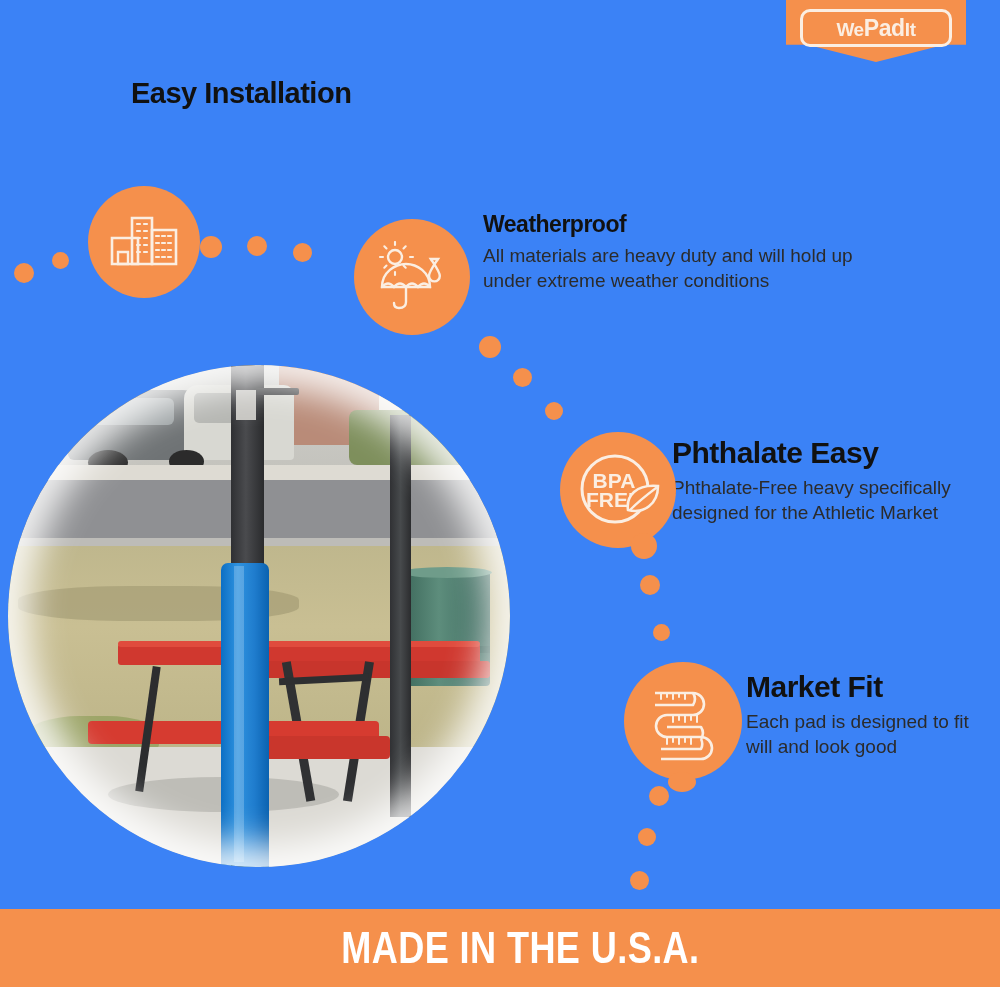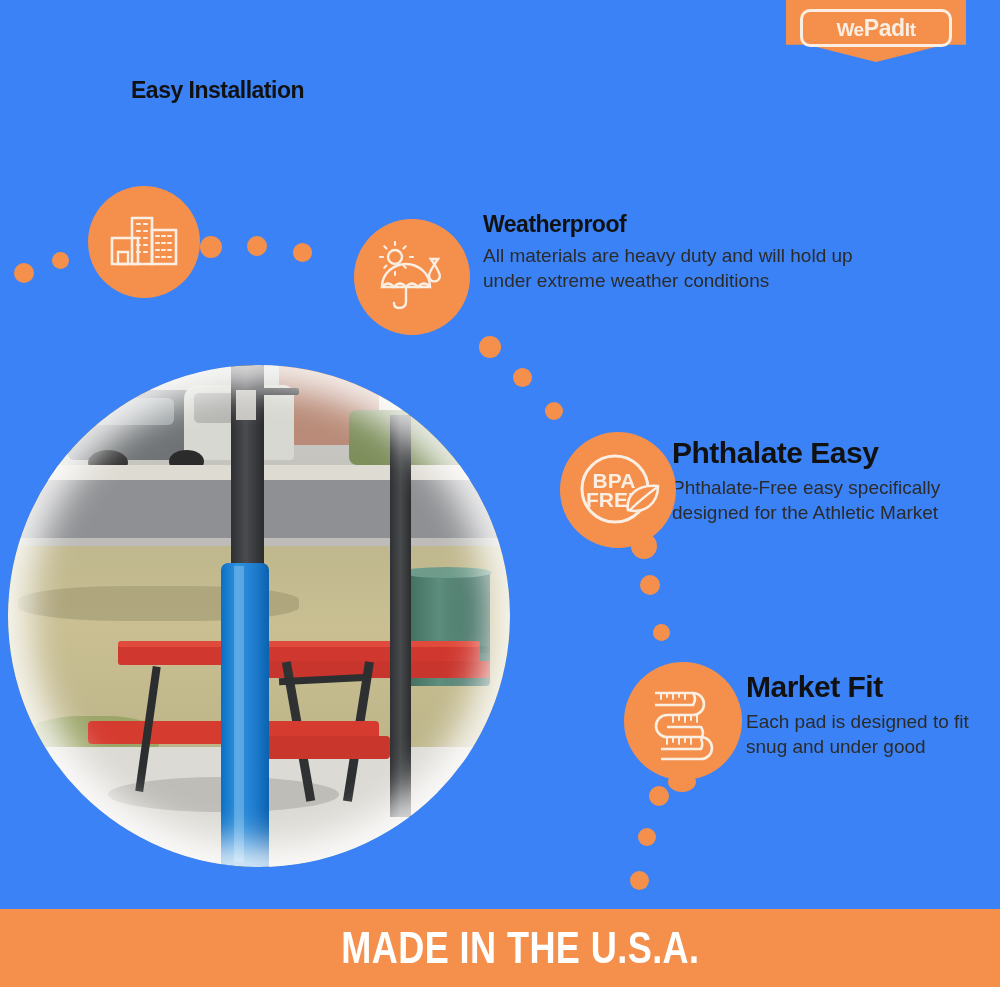--- a/index.html
+++ b/index.html
@@ -38,21 +38,21 @@
   .feature{position:absolute;}
   .f-title{
     font-weight:700;color:#111111;letter-spacing:-0.5px;
     line-height:1.08;margin:0 0 6px 0;
   }
   .f-desc{
     color:#2b2b2b;line-height:1.32;margin:0;font-weight:400;
   }
 
   #feat-install{left:131px;top:78px;width:430px;}
-  #feat-install .f-title{font-size:23px;}
+  #feat-install .f-title{font-size:29px;}
   #feat-install .f-desc{font-size:20px;}
 
   #feat-weather{left:483px;top:212px;width:420px;}
   #feat-weather .f-title{font-size:23px;}
   #feat-weather .f-desc{font-size:19px;}
 
   #feat-phth{left:672px;top:437px;width:300px;}
   #feat-phth .f-title{font-size:30px;}
   #feat-phth .f-desc{font-size:19px;}
 
@@ -238,37 +238,37 @@
       </g>
       <path d="M9 46 C9 31 22 23 33 23 C44 23 57 31 57 46 Z"></path>
       <path d="M9 46 q6 -7 12 0 q6 -7 12 0 q6 -7 12 0 q6 -7 12 0"></path>
       <path d="M33 46 v15 q0 6 -7 6 q-5 0 -5 -5"></path>
       <path d="M66 18 C60 27 57 31 57 35 a5.4 5.4 0 0 0 10.8 0 c0 -4 -3 -8 -9 -17 Z" transform="translate(-1,0)"></path>
     </svg>
   </div>
 
   <div class="feature" id="feat-phth">
     <h2 class="f-title">Phthalate Easy</h2>
-    <p class="f-desc">Phthalate-Free easy specifically designed for the Athletic Market</p>
+    <p class="f-desc">Phthalate-Free heavy specifically designed for the Athletic Market</p>
   </div>
 
   <div class="bubble" id="bub-phth">
     <svg width="96" height="96" viewBox="0 0 96 96" fill="none">
       <circle cx="45" cy="47" r="33" stroke="#FBEEE2" stroke-width="3"></circle>
       <text x="44" y="46" text-anchor="middle" fill="#FBEEE2" font-family="Liberation Sans, sans-serif" font-size="21" font-weight="700">BPA</text>
       <text x="44" y="65" text-anchor="middle" fill="#FBEEE2" font-family="Liberation Sans, sans-serif" font-size="21" font-weight="700">FREE</text>
       <path d="M88 44 C66 42 56 54 58 68 C74 72 88 62 88 44 Z" fill="#F5904C" stroke="#FBEEE2" stroke-width="2.6"></path>
       <path d="M60 68 C68 60 78 52 86 46" stroke="#FBEEE2" stroke-width="2.2" stroke-linecap="round"></path>
     </svg>
   </div>
   <div class="nub" style="left:631px;top:533px;width:26px;height:26px;"></div>
 
   <div class="feature" id="feat-fit">
     <h2 class="f-title">Market Fit</h2>
-    <p class="f-desc">Each pad is designed to fit snug and under good</p>
+    <p class="f-desc">Each pad is designed to fit will and look good</p>
   </div>
 
   <div class="bubble" id="bub-fit">
     <svg width="84" height="84" viewBox="0 0 84 84" fill="none" stroke="#FBEEE2" stroke-width="2.4" stroke-linejoin="round">
       <path d="M14 14 H52 a11 11 0 0 1 0 22 H26 a11 11 0 0 0 0 22 H60 a11 11 0 0 1 0 22 H20" stroke-width="2.6" fill="none"></path>
       <path d="M14 26 H52 a11 11 0 0 0 0 -12" fill="none" stroke-width="2.6"></path>
       <path d="M26 36 a11 11 0 0 0 0 12 H60 a11 11 0 0 0 0 -12 Z" fill="none" stroke-width="2.6" opacity="0"></path>
       <path d="M26 48 H60 a11 11 0 0 1 0 12" fill="none" stroke-width="2.6"></path>
       <path d="M20 70 H60 a11 11 0 0 0 0 -10" fill="none" stroke-width="2.6"></path>
       <g stroke-width="2" stroke-linecap="round">

